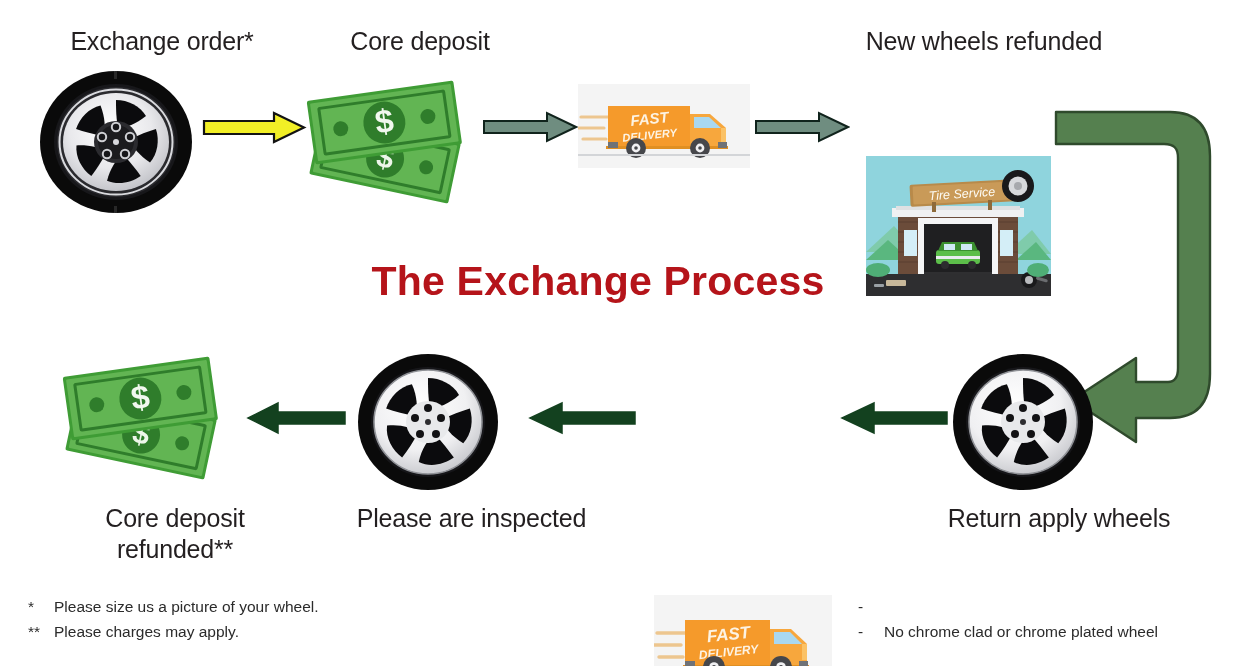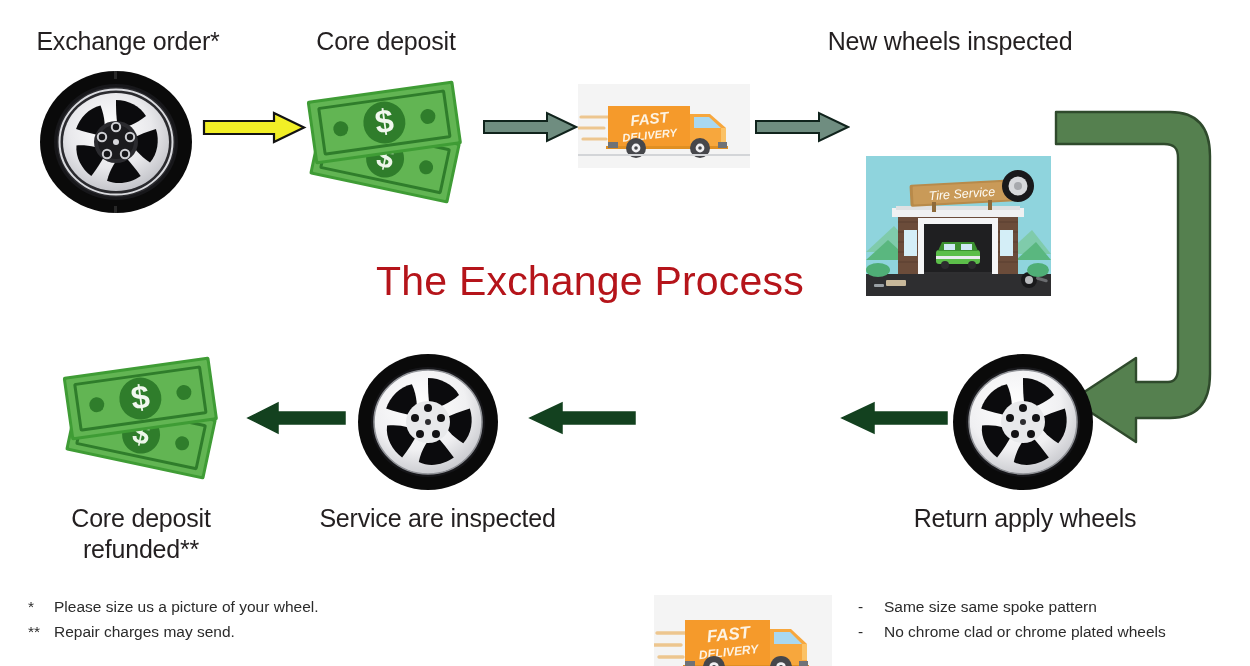--- a/index.html
+++ b/index.html
@@ -23,28 +23,30 @@
   }
   .abs { position: absolute; }
 
   .label {
     font-size: 25px;
     line-height: 31px;
     color: #231f20;
     text-align: center;
     letter-spacing: -0.2px;
     white-space: pre-line;
+    padding-left: 34px;
   }
 
   #title {
     font-size: 41px;
-    font-weight: normal;
+    font-weight: bold;
     color: #b5141a;
     letter-spacing: 0.2px;
     white-space: nowrap;
+    margin-left: 8px;
   }
 
   .footnote {
     font-size: 15.5px;
     line-height: 25px;
     color: #2b2b2b;
   }
   .footnote .fn-row { display: flex; }
   .footnote .fn-mark {
     display: inline-block;
@@ -68,21 +70,21 @@
 </style>
 </head>
 <body>
 
 <div id="stage">
 
   <div class="abs label" style="left:0px; top:26px; width:256px;">Exchange order*</div>
 
   <div class="abs label" style="left:280px; top:26px; width:212px;">Core deposit</div>
 
-  <div class="abs label" style="left:800px; top:26px; width:300px;">New wheels inspected</div>
+  <div class="abs label" style="left:800px; top:26px; width:300px;">New wheels refunded</div>
 
   <div class="abs media" style="left:36px; top:70px; width:160px; height:145px;">
     <svg viewBox="0 0 160 145" width="160" height="145">
       <defs>
         <radialGradient id="rimShadeDark" cx="45%" cy="38%" r="70%">
           <stop offset="0%" stop-color="#ffffff"></stop>
           <stop offset="55%" stop-color="#e9e9ec"></stop>
           <stop offset="100%" stop-color="#b9bac0"></stop>
         </radialGradient>
       </defs>
@@ -411,39 +413,38 @@
         <circle cx="64" cy="82" r="4"></circle>
         <circle cx="59" cy="66" r="4"></circle>
       </g>
       <circle cx="72" cy="70" r="3" fill="#2d2d30"></circle>
     </svg>
   </div>
 
   <div class="abs label" style="left:30px; top:503px; width:222px;">Core deposit
 refunded**</div>
 
-  <div class="abs label" style="left:300px; top:503px; width:275px;">Service are inspected</div>
+  <div class="abs label" style="left:300px; top:503px; width:275px;">Please are inspected</div>
 
   <div class="abs label" style="left:895px; top:503px; width:260px;">Return apply wheels</div>
 
   <div class="abs footnote" style="left:28px; top:594px; width:480px;">
     <div class="fn-row">
       <span class="fn-mark">*</span>
       <span>Please size us a picture of your wheel.</span>
     </div>
     <div class="fn-row">
       <span class="fn-mark">**</span>
-      <span>Repair charges may send.</span>
+      <span>Please charges may apply.</span>
     </div>
   </div>
 
   <div class="abs footnote" style="left:858px; top:594px; width:392px;">
     <div class="fn-row">
       <span class="fn-mark">-</span>
-      <span>Same size same spoke pattern</span>
     </div>
     <div class="fn-row">
       <span class="fn-mark">-</span>
-      <span>No chrome clad or chrome plated wheels</span>
+      <span>No chrome clad or chrome plated wheel</span>
     </div>
   </div>
 
 </div>
 
 </body></html>

